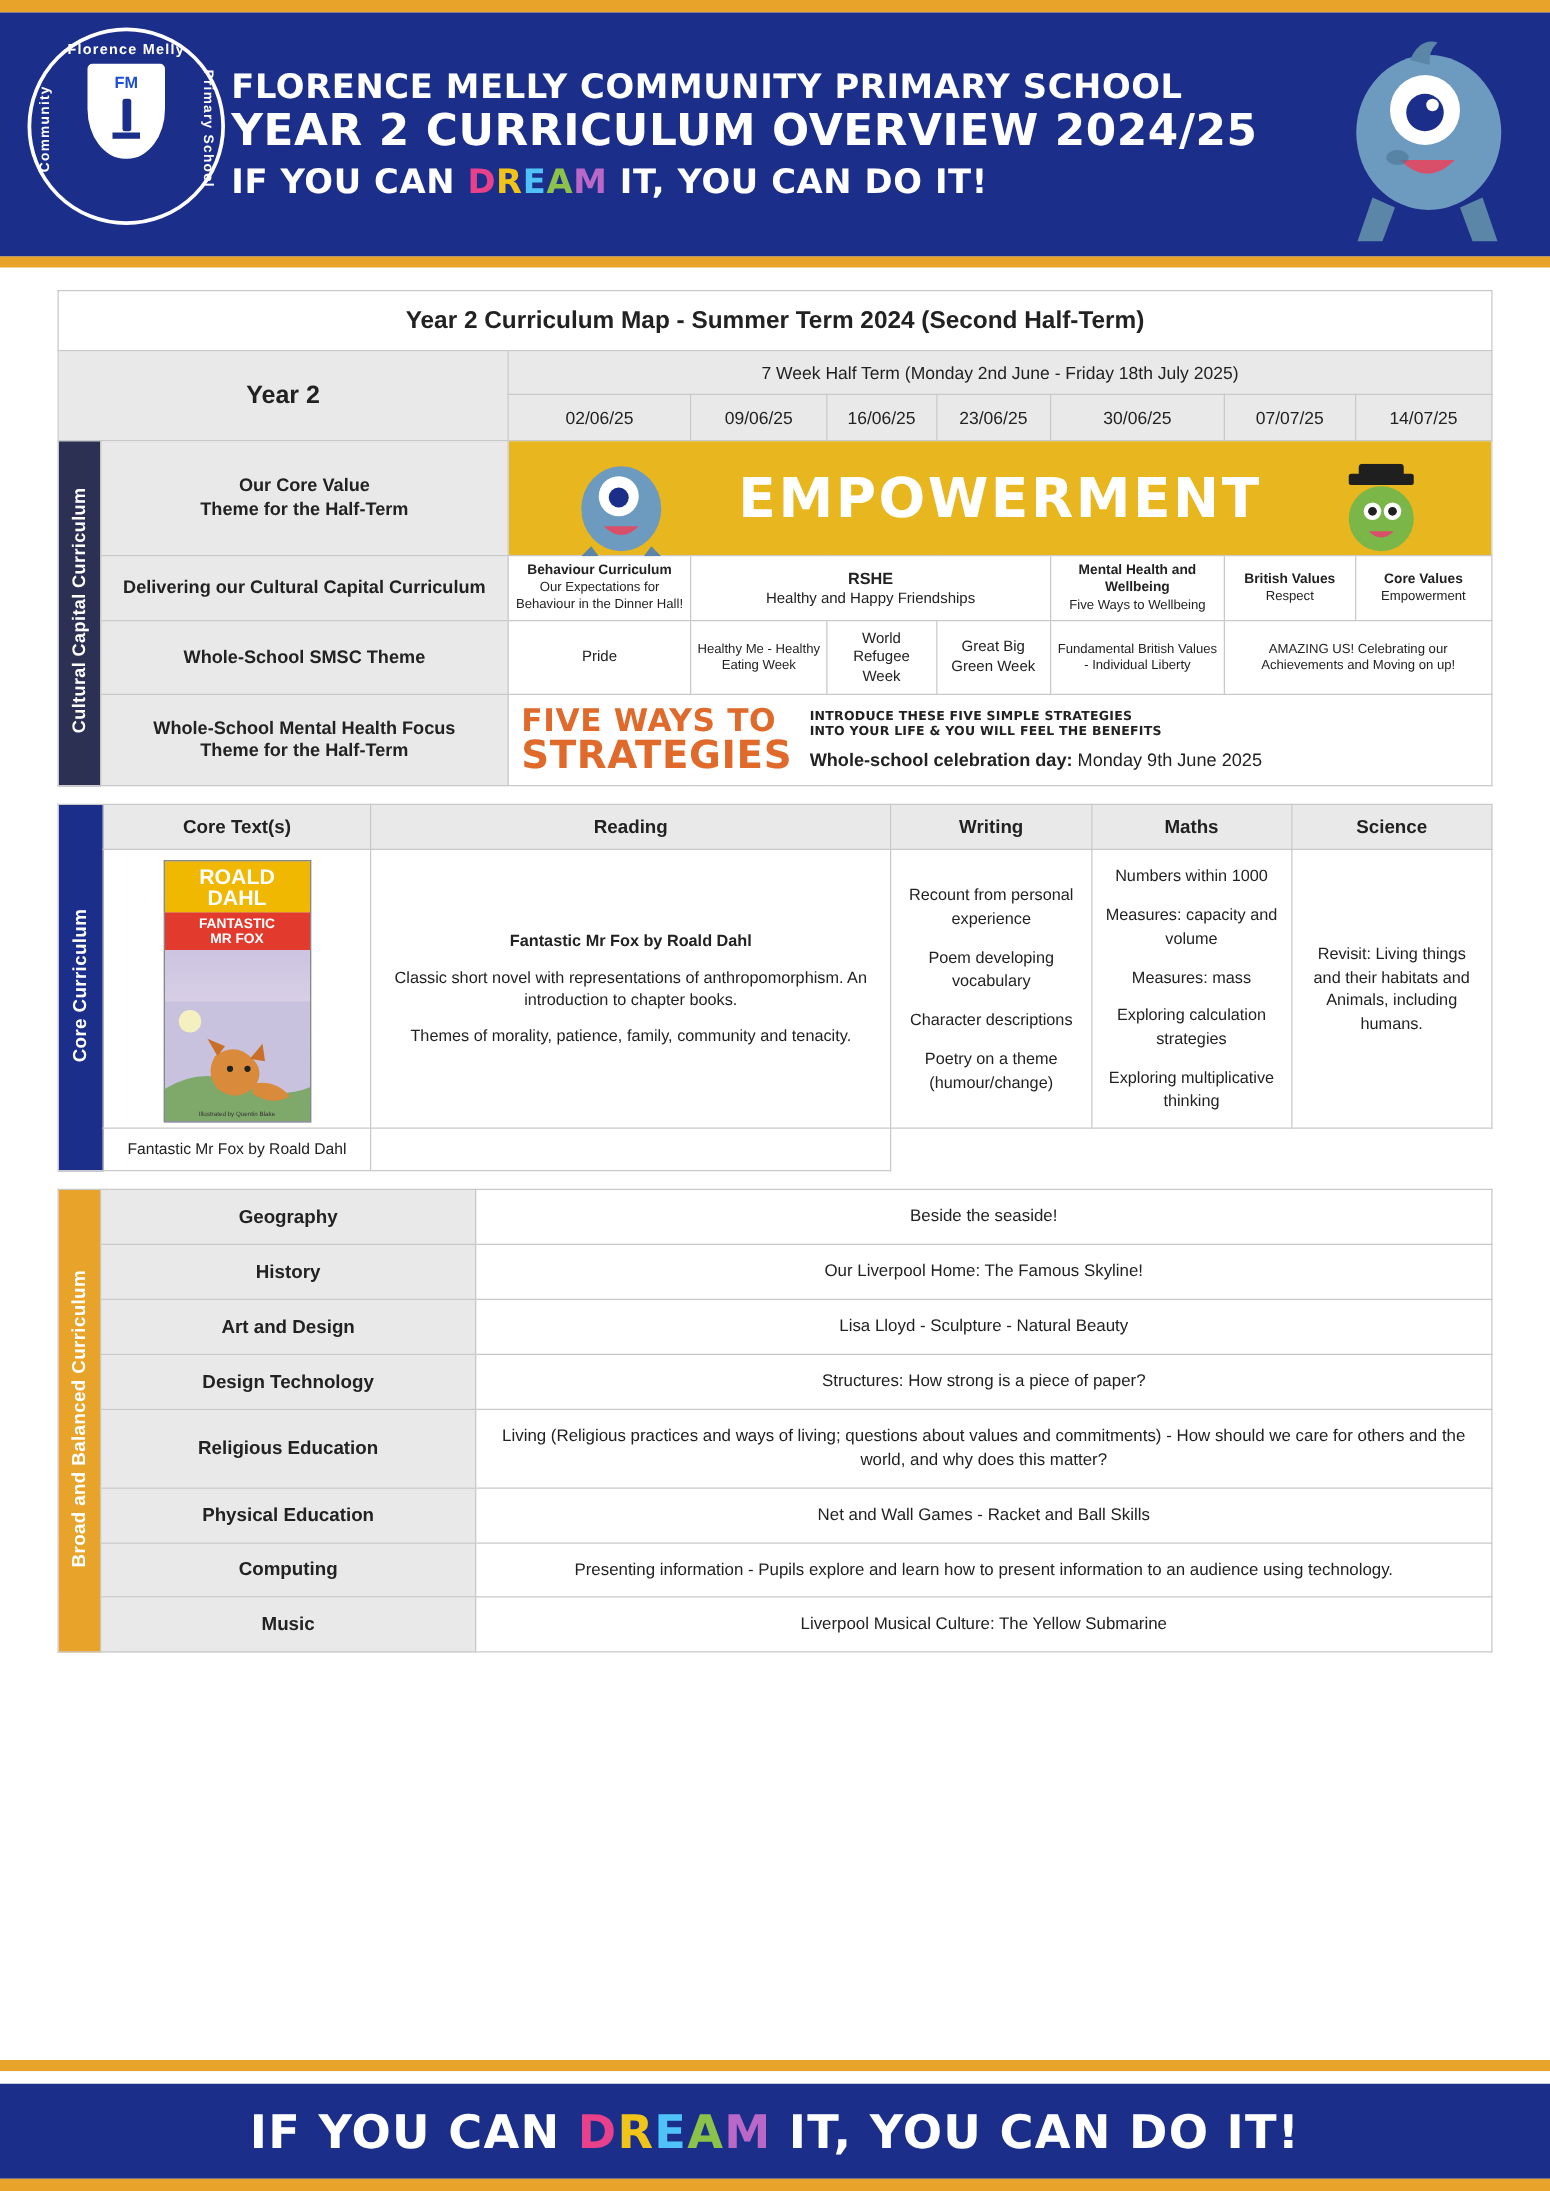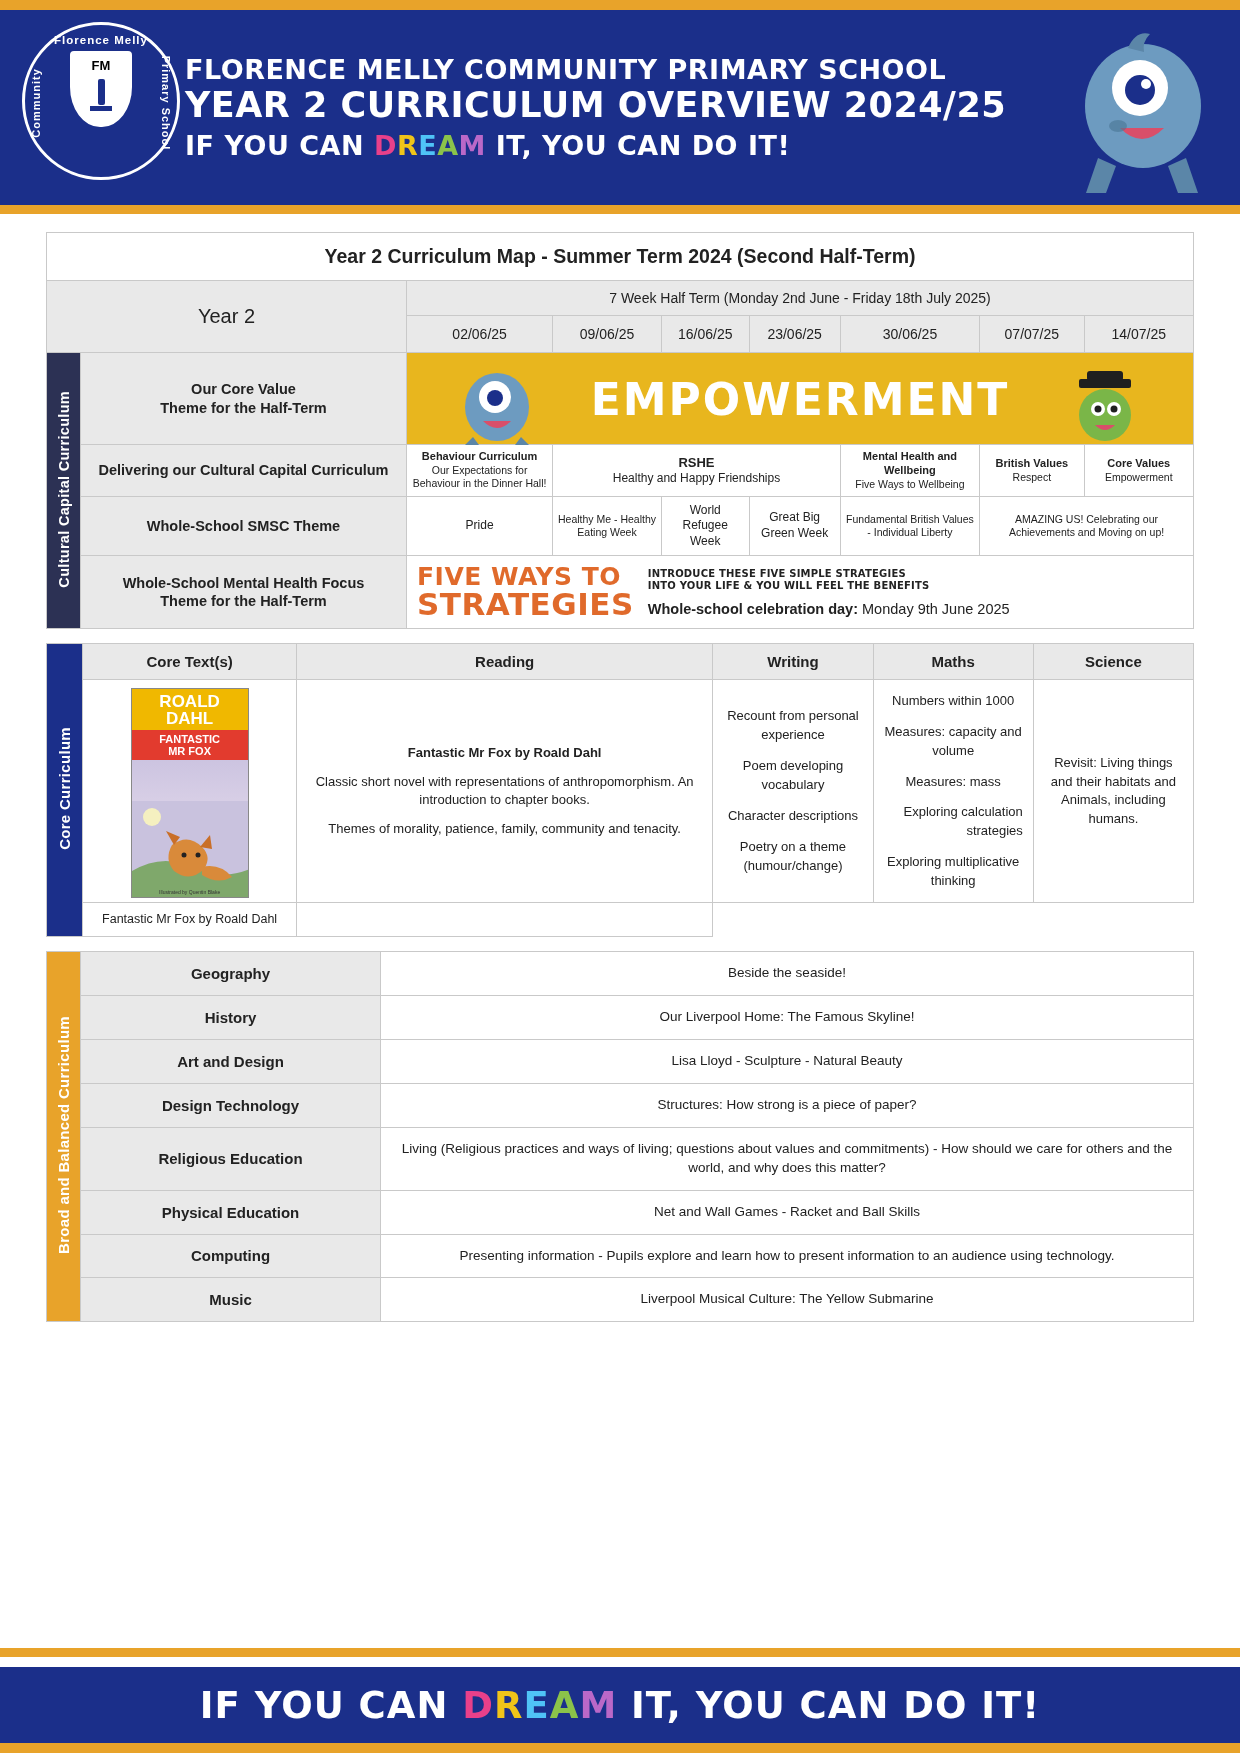--- a/index.html
+++ b/index.html
@@ -86,21 +86,21 @@
     right: -44px; top: 72px; width: 110px; font-size: 11px;
   }
   .shield {
     position: absolute;
     left: 50%; top: 26px;
     transform: translateX(-50%);
     width: 62px; height: 76px;
     background: #fff;
     border: 2px solid #fff;
     border-radius: 4px 4px 30px 30px / 4px 4px 40px 40px;
-    color: #000000;
+    color: #1d4ed8;
     font-size: 13px;
     font-weight: bold;
     text-align: center;
     padding-top: 5px;
   }
   .shield .lamp {
     width: 7px; height: 26px;
     background: #1b2f8a;
     margin: 6px auto 0;
     border-radius: 2px;
@@ -127,21 +127,21 @@
   .tbl-title td {
     text-align: center;
     font-size: 19.5px;
     font-weight: bold;
     padding: 12px 6px;
     background: #fff;
     border-radius: 15px;
   }
   .grey { background: #e9e9e9; }
   .center { text-align: center; }
-  .bold { font-weight: normal; }
+  .bold { font-weight: bold; }
 
   .sidebar-dark {
     background: #2c3154;
     color: #fff;
     font-weight: bold;
     font-size: 14.5px;
     width: 34px;
     text-align: center;
     padding: 0;
   }
@@ -458,21 +458,21 @@
       <td class="cell-txt">
         <div style="margin-bottom:12px;">Recount from personal experience</div>
         <div style="margin-bottom:12px;">Poem developing vocabulary</div>
         <div style="margin-bottom:12px;">Character descriptions</div>
         <div>Poetry on a theme (humour/change)</div>
       </td>
       <td class="cell-txt">
         <div style="margin-bottom:12px;">Numbers within 1000</div>
         <div style="margin-bottom:12px;">Measures: capacity and volume</div>
         <div style="margin-bottom:12px;">Measures: mass</div>
-        <div style="margin-bottom:12px;text-align:right;">Exploring calculation strategies</div>
+        <div style="margin-bottom:12px;">Exploring calculation strategies</div>
         <div>Exploring multiplicative thinking</div>
       </td>
       <td class="cell-txt">Revisit: Living things and their habitats and Animals, including humans.</td>
     </tr>
     <tr>
       <td class="book-caption">Fantastic Mr Fox by Roald Dahl</td>
       <td style="border:1px solid #c9c9c9;"></td>
       <td style="border:none;"></td>
       <td style="border:none;"></td>
       <td style="border:none;"></td>

